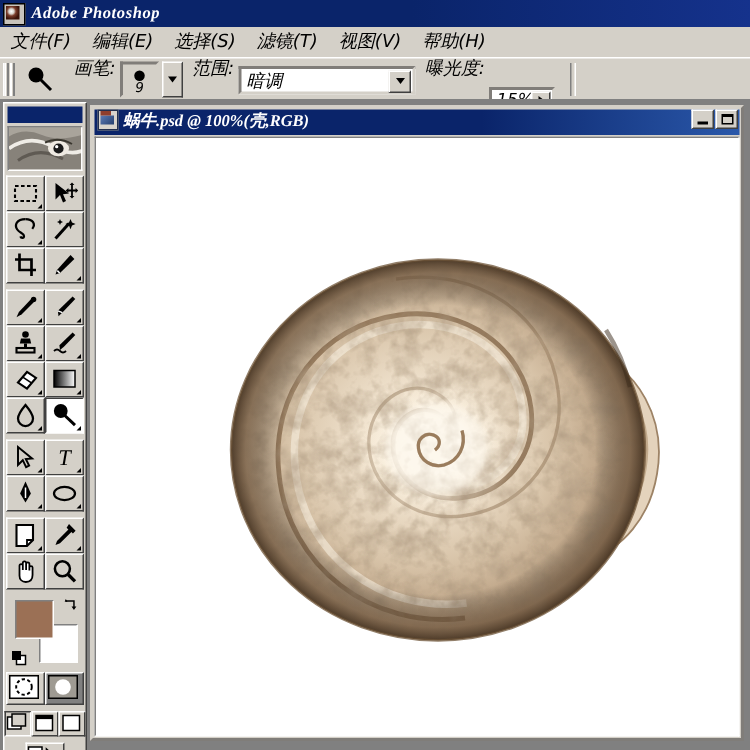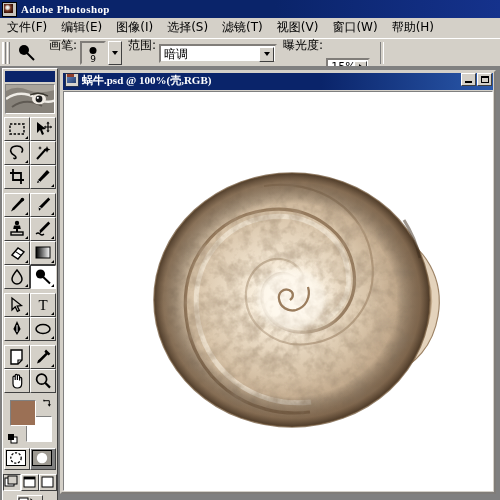--- a/index.html
+++ b/index.html
@@ -2,21 +2,21 @@
 <html><head>
 <meta charset="utf-8">
 <style>
   html,body{margin:0;padding:0;}
   body{
     width:500px;height:500px;overflow:hidden;
     font-family:"Liberation Sans","DejaVu Sans",sans-serif;
     background:#ffffff;
     -webkit-font-smoothing:none;
   }
-  #app{position:relative;width:500px;height:500px;background:#d4d0c8;overflow:hidden;}
+  #app{position:relative;width:500px;height:500px;background:#d4d0c8;overflow:hidden;font-style:italic;}
 
   
   .titlebar{
     position:absolute;left:0;top:0;width:500px;height:18px;
     background:linear-gradient(to right,#0a246a 0%,#0a246a 55%,#15328c 100%);
     display:flex;align-items:center;
   }
   .ps-logo{
     width:13px;height:13px;margin-left:2px;margin-right:4px;
     background:#c8c4bc;border:1px solid #000;position:relative;overflow:hidden;flex:0 0 auto;
@@ -220,25 +220,23 @@
 <div id="app">
 
   <div class="titlebar">
     <div class="ps-logo"></div>
     <span class="tt">Adobe Photoshop</span>
   </div>
 
   <div class="menubar">
     <div class="menu-item">文件(F)</div>
     <div class="menu-item">编辑(E)</div>
-    <div class="menu-item">图像(I)</div>
     <div class="menu-item">选择(S)</div>
     <div class="menu-item">滤镜(T)</div>
     <div class="menu-item">视图(V)</div>
-    <div class="menu-item">窗口(W)</div>
     <div class="menu-item">帮助(H)</div>
   </div>
 
   <div class="optbar">
     <div class="grip"></div>
     <div class="tool-preview">
       <svg class="dodge-glyph" viewBox="0 0 18 18">
         <circle cx="6" cy="6" r="5" fill="#000"></circle>
         <line x1="9" y1="9" x2="16" y2="16" stroke="#000" stroke-width="2"></line>
       </svg>

